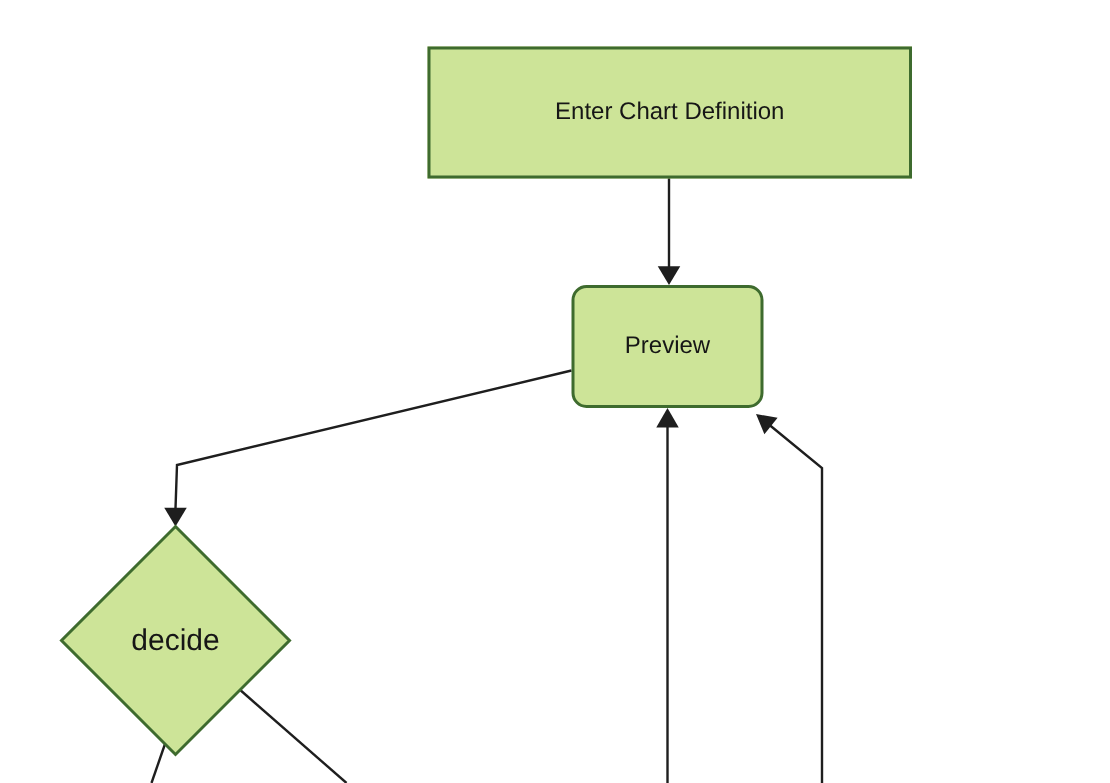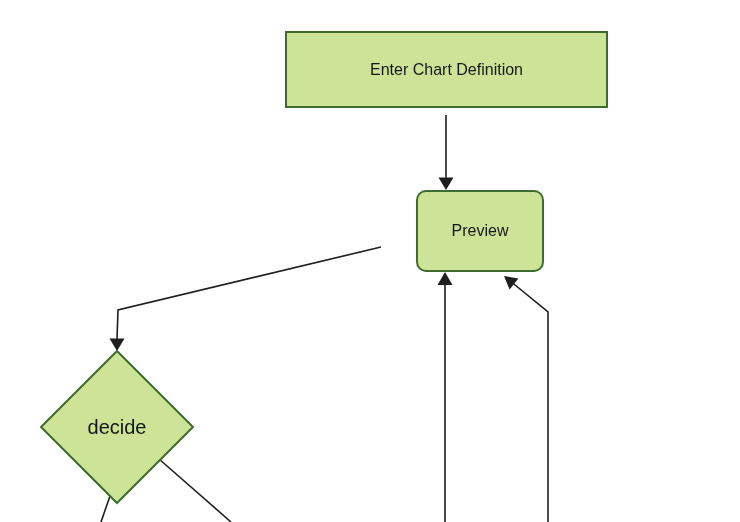--- a/index.html
+++ b/index.html
@@ -80,25 +80,25 @@
     <path class="edge" d="M548,522 L548,312 L512,282.5"></path>
     <polygon class="arrowhead" points="504,276 509.6,289.5 518.4,278.5"></polygon>
 
     <path class="edge" d="M110,496 L101,522"></path>
 
     <path class="edge" d="M159,459 L231,522"></path>
 
     <polygon class="diamond-shape" points="117,351 193,427 117,503 41,427"></polygon>
   </svg>
 
-  <div class="node" style="left:285px; top:31px; width:323px; height:77px;">
+  <div class="node" style="left:285px; top:31px; width:323px; height:88px;">
     <span>Enter Chart Definition</span>
   </div>
 
-  <div class="node rounded" style="left:381px; top:190px; width:128px; height:82px;margin-left:35px;">
+  <div class="node rounded" style="left:381px; top:190px; width:128px; height:82px;">
     <span>Preview</span>
   </div>
 
   <div class="diamond-label" style="left:41px; top:351px; width:152px; height:152px;">
     <span>decide</span>
   </div>
 
 </div>
 
 </body></html>

